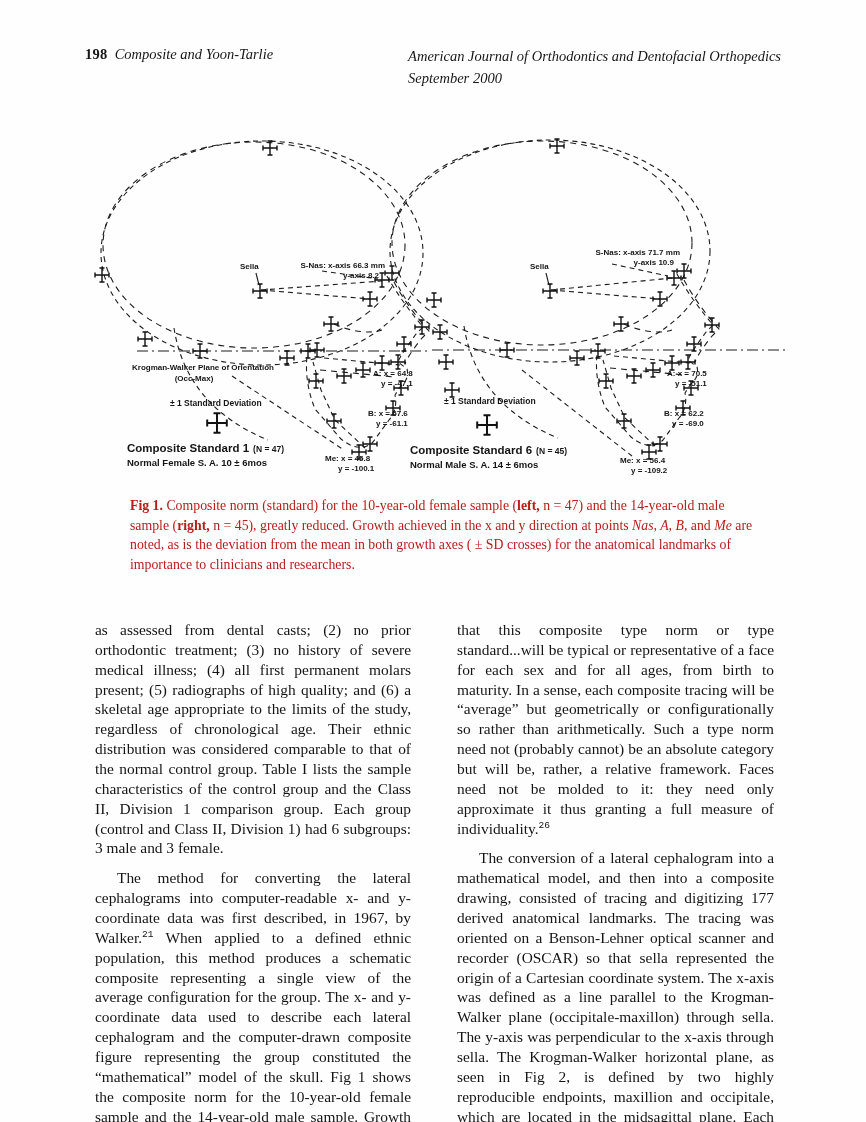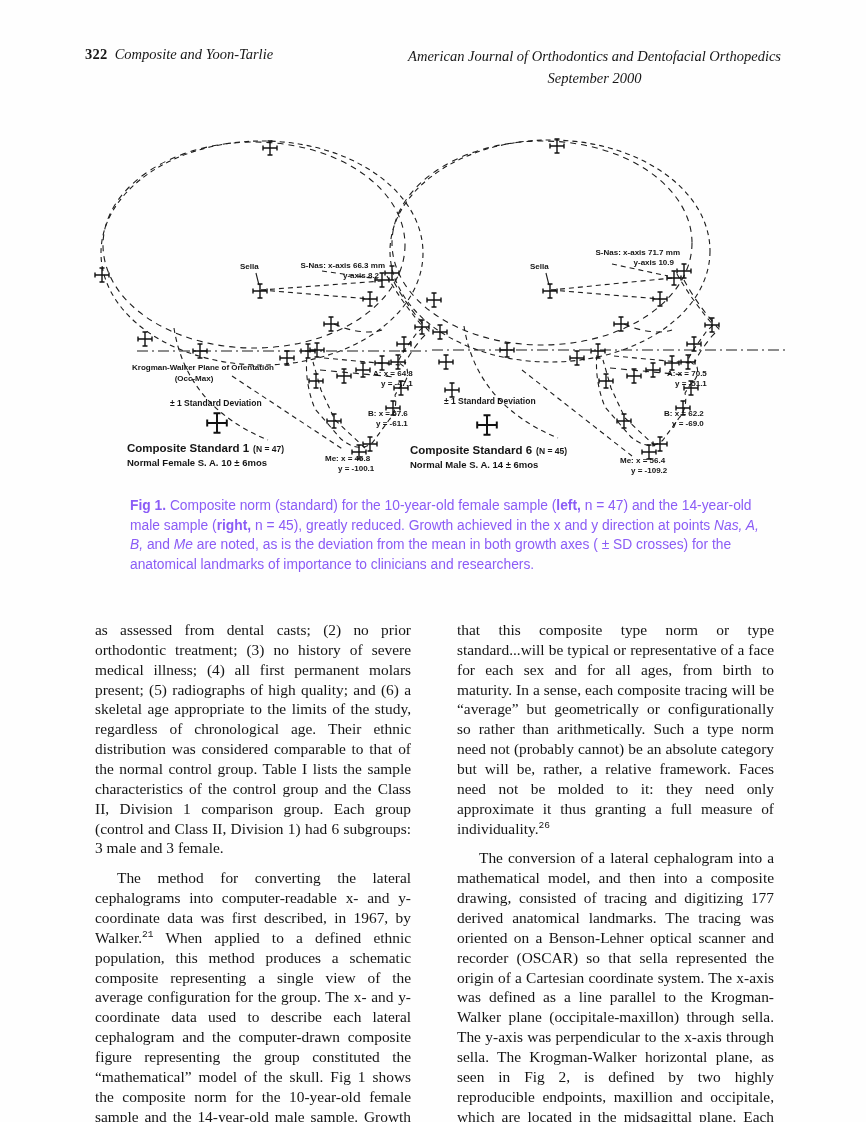--- a/index.html
+++ b/index.html
@@ -4,53 +4,53 @@
 <style>
   html,body{margin:0;padding:0;background:#ddd;}
   .page{position:relative;width:866px;height:1122px;background:#fefefe;
         font-family:"Liberation Serif",serif;color:#161616;overflow:hidden;margin:0 auto;
         box-shadow:0 0 6px rgba(0,0,0,.3);}
   
   .hdr{position:absolute;top:46px;left:85px;width:696px;display:flex;
        justify-content:space-between;font-size:14.5px;}
   .hdr-left{font-style:italic;white-space:nowrap;}
   .hdr-left .pn{font-style:normal;font-weight:bold;margin-right:7px;letter-spacing:.3px;}
-  .hdr-right{text-align:center;font-style:italic;line-height:1.5;}
+  .hdr-right{text-align:left;font-style:italic;line-height:1.5;}
   
   .fig{position:absolute;top:118px;left:82px;margin:0;width:706px;height:372px;}
   .fig svg{display:block;}
   .fig text{font-family:"Liberation Sans",sans-serif;font-weight:bold;fill:#151515;}
   .fig .ln{stroke:#1d1d1d;fill:none;stroke-width:1.1;}
   .fig .dash{stroke-dasharray:5 4;}
   .fig .dash2{stroke-dasharray:6 5;}
   .fig .dashdot{stroke-dasharray:11 4 2 4;}
   .fig .crs{stroke:#111;stroke-width:1.4;fill:none;}
   .t8{font-size:8px;} .t85{font-size:8.5px;} .t95{font-size:9.5px;} .t115{font-size:11.5px;}
   .tn{font-size:8.5px;}
   
   .cap{position:absolute;top:496px;left:130px;width:632px;
-       font-family:Liberation Sans, sans-serif;font-size:13.8px;line-height:1.43;color:#8b5cf6;}
+       font-family:Liberation Serif, serif;font-size:13.8px;line-height:1.43;color:#b91c1c;}
   .b{font-weight:bold;} .i{font-style:italic;}
   
   .col{position:absolute;top:610px;width:336px;font-size:15.4px;line-height:1.29;
        text-align:justify;color:#141414;}
   .col-left{left:85px;}
   .col-right{left:447px;width:337px;}
   .col p{margin:10px;}
   .col p.ind{text-indent:22px;}
   sup{font-size:.62em;line-height:0;font-family:Liberation Mono, monospace;}
 </style>
 </head>
 <body>
 
 <div class="page">
 
   <header class="hdr">
     <div class="hdr-left">
-      <span class="pn">322</span><span>Composite and Yoon-Tarlie</span>
+      <span class="pn">198</span><span>Composite and Yoon-Tarlie</span>
     </div>
     <div class="hdr-right">
       <div>American Journal of Orthodontics and Dentofacial Orthopedics</div>
       <div>September 2000</div>
     </div>
   </header>
 
   <figure class="fig">
     <svg viewBox="0 0 706 372" width="706" height="372">
       <defs>

